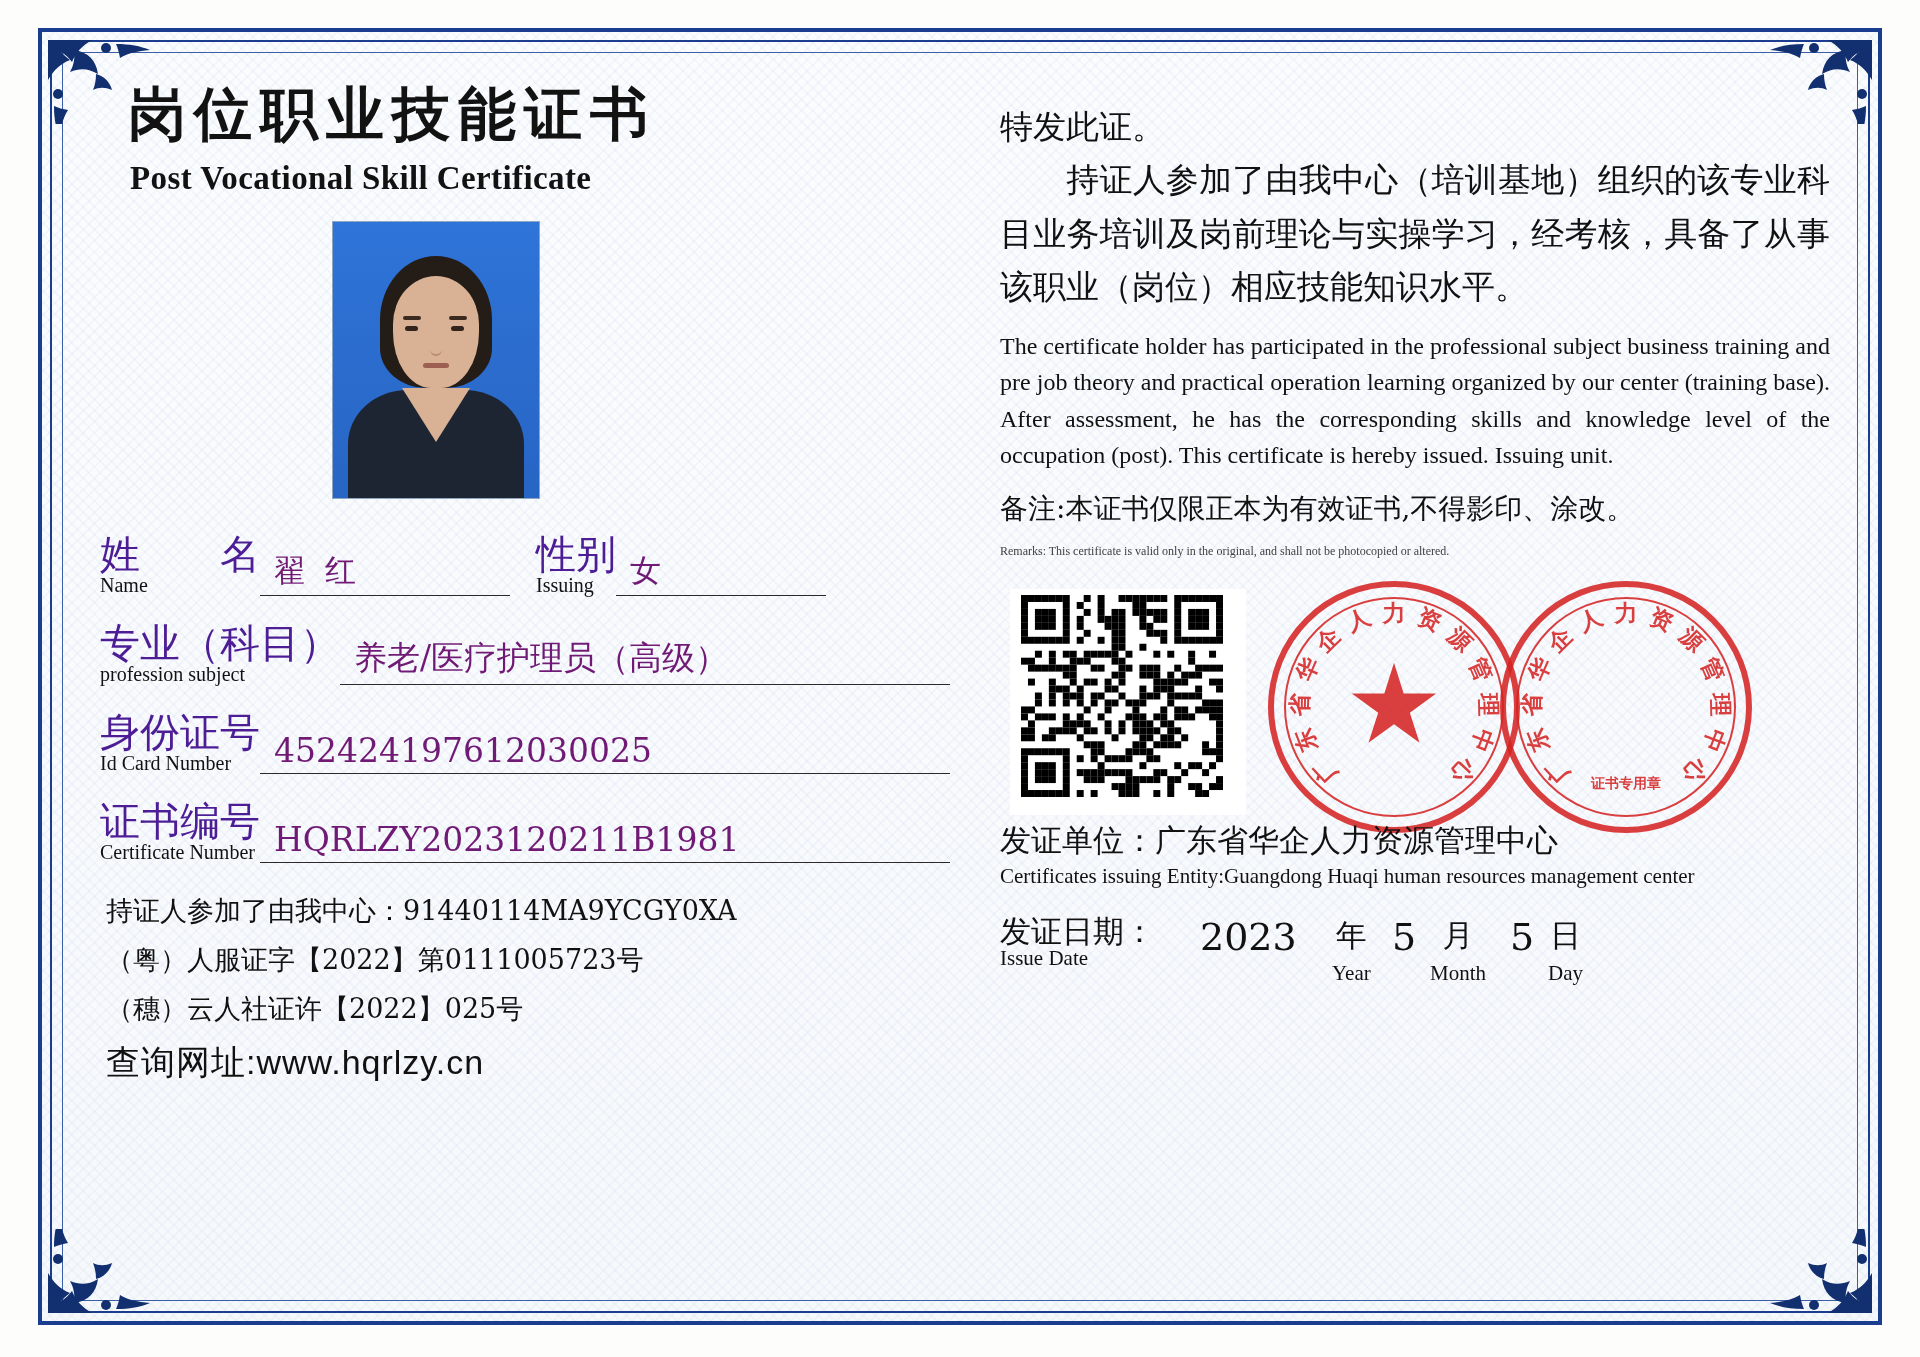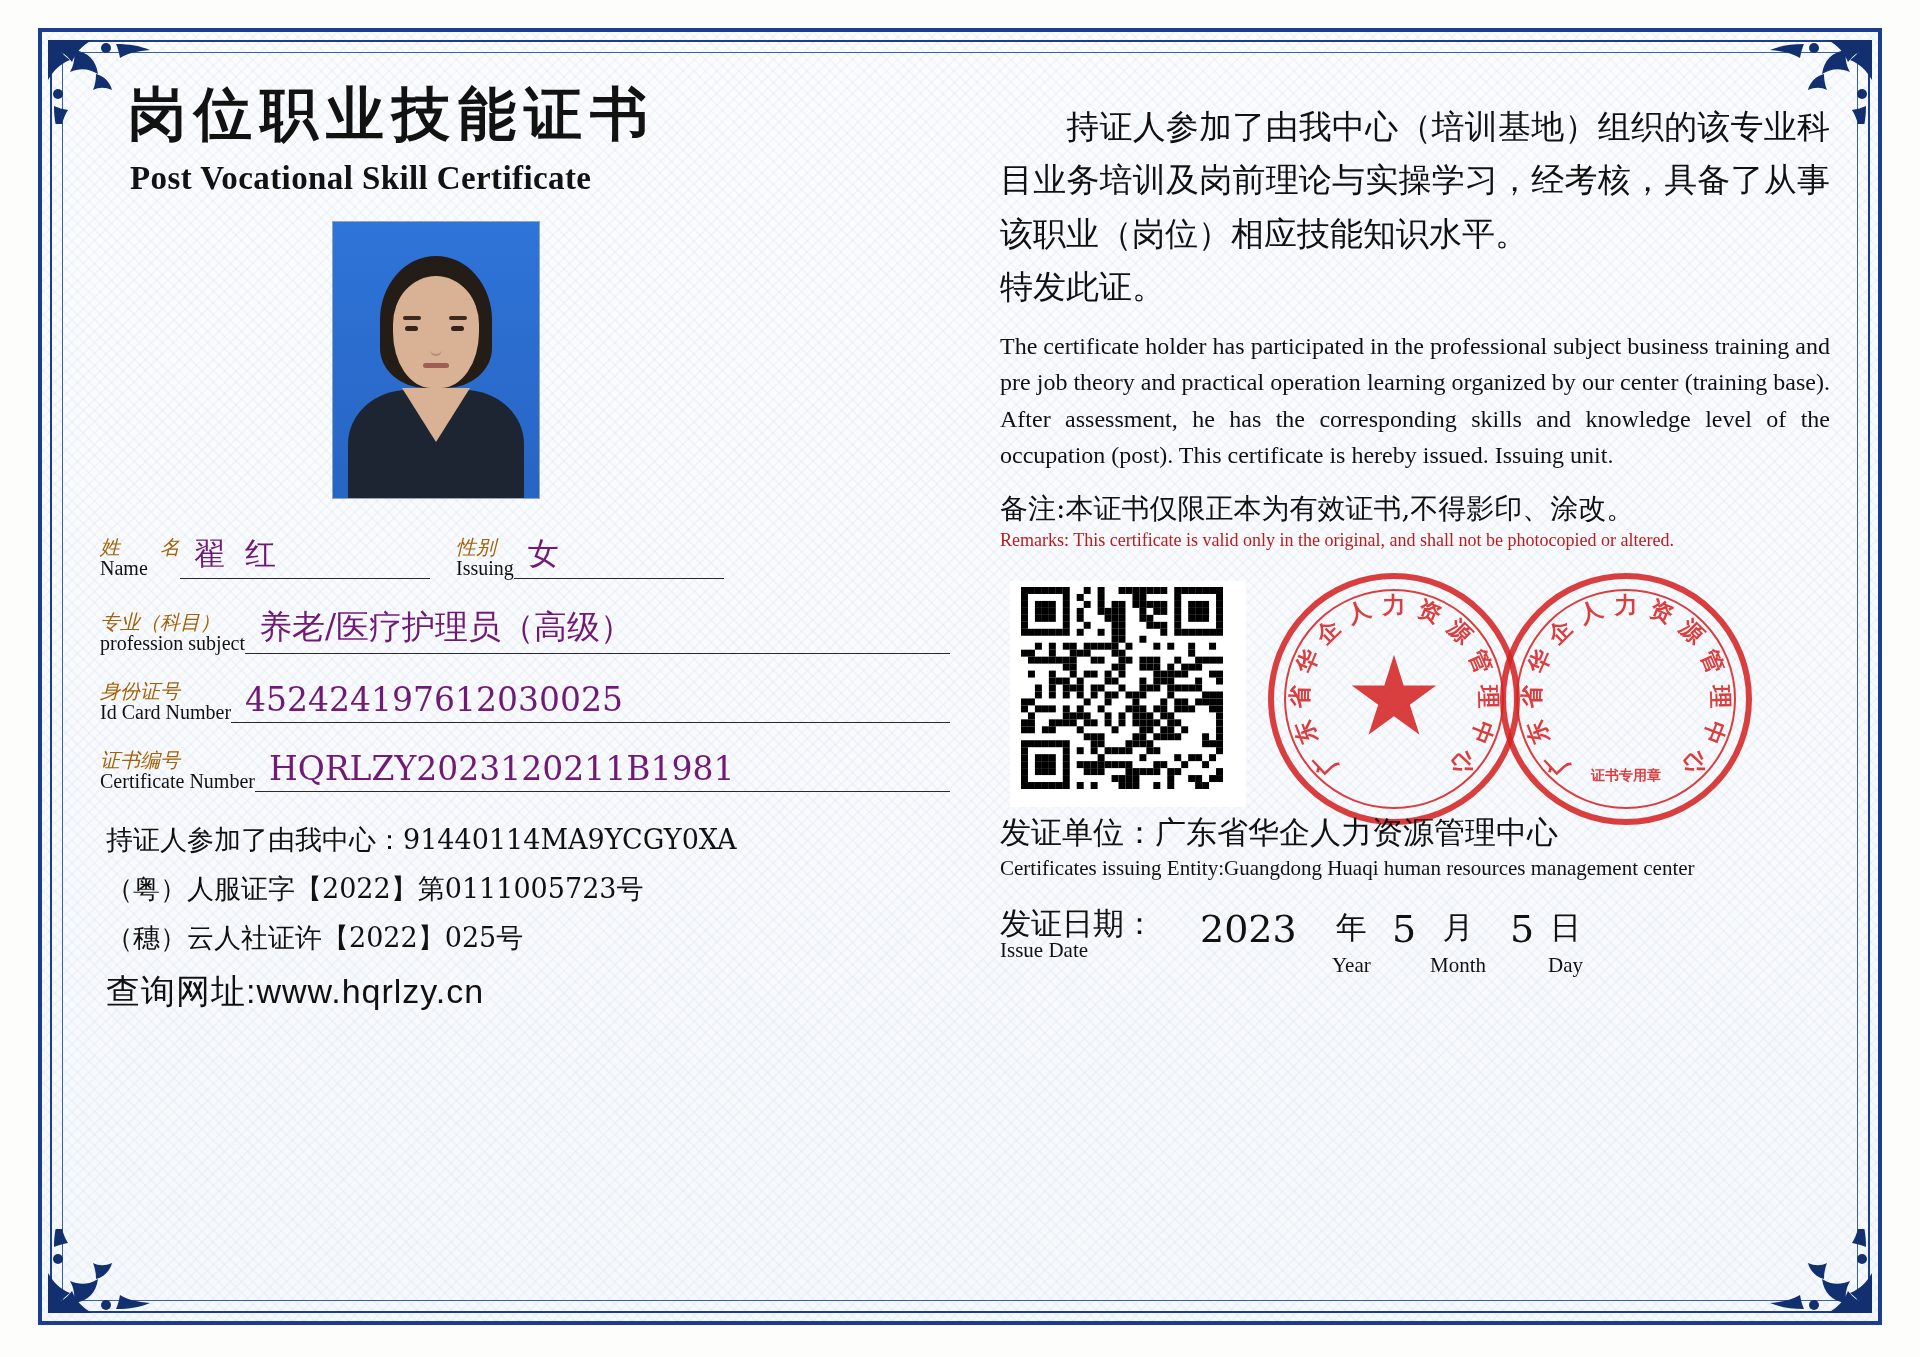--- a/index.html
+++ b/index.html
@@ -172,24 +172,23 @@
     margin-bottom: 26px;
   }
   .lab {
     flex: none;
     line-height: 1.05;
     text-align: left;
   }
   .lab .cn {
     display: block;
     font-family: "DejaVu Serif", serif;
-    font-size: 20px;
-    color: #a16207;
+    font-size: 40px;
+    color: #4c1d95;
     white-space: nowrap;
-    font-style: italic;
   }
   .lab .en {
     display: block;
     font-family: "Liberation Serif", serif;
     font-size: 20px;
     color: #111;
     white-space: nowrap;
   }
   .val {
     flex: 1;
@@ -241,23 +240,23 @@
   }
   .remark-cn {
     font-family: "DejaVu Serif", serif;
     font-size: 28px;
     color: #111;
     margin-top: 16px;
     white-space: nowrap;
   }
   .remark-en {
     font-family: "Liberation Serif", serif;
-    font-size: 18px;
-    color: #b91c1c;
-    margin-top: 2px;
+    font-size: 12px;
+    color: #404040;
+    margin-top: 16px;
     white-space: nowrap;
   }
 
   
   .stamp-area {
     position: relative;
     margin-top: 22px;
     height: 235px;
   }
   .qr {
@@ -500,24 +499,24 @@
         <div>持证人参加了由我中心：91440114MA9YCGY0XA</div>
         <div>（粤）人服证字【2022】第0111005723号</div>
         <div>（穗）云人社证许【2022】025号</div>
         <div class="mono">查询网址:www.hqrlzy.cn</div>
       </div>
 
     </div>
 
     <div class="col-right">
 
+      <div class="para-cn">特发此证。</div>
       <div class="para-cn">
         <span class="indent"></span><span>持证人参加了由我中心（培训基地）组织的该专业科目业务培训及岗前理论与实操学习，经考核，具备了从事该职业（岗位）相应技能知识水平。</span>
       </div>
-      <div class="para-cn">特发此证。</div>
 
       <div class="para-en">The certificate holder has participated in the professional subject business training and pre job theory and practical operation learning organized by our center (training base). After assessment, he has the corresponding skills and knowledge level of the occupation (post). This certificate is hereby issued. Issuing unit.</div>
 
       <div class="remark-cn">备注:本证书仅限正本为有效证书,不得影印、涂改。</div>
       <div class="remark-en">Remarks: This certificate is valid only in the original, and shall not be photocopied or altered.</div>
 
       <div class="stamp-area">
         <div class="qr">
           <svg id="qr-svg" viewBox="0 0 29 29" width="212" height="202" xmlns="http://www.w3.org/2000/svg">
               <rect width="29" height="29" fill="#ffffff"></rect>

